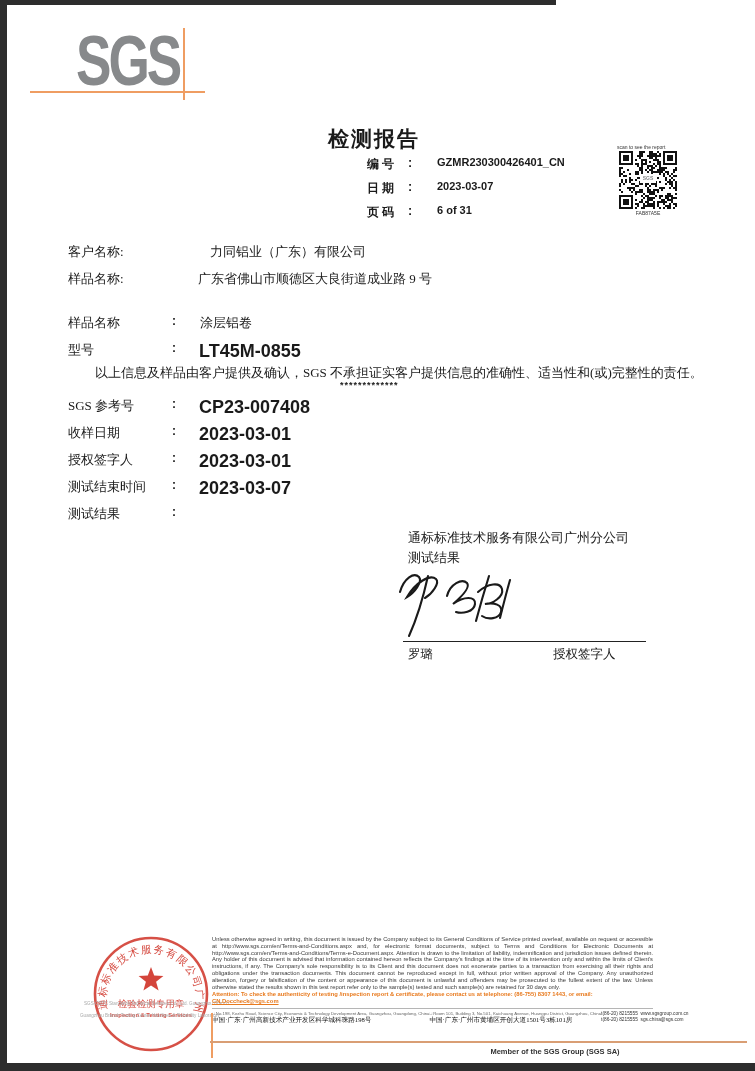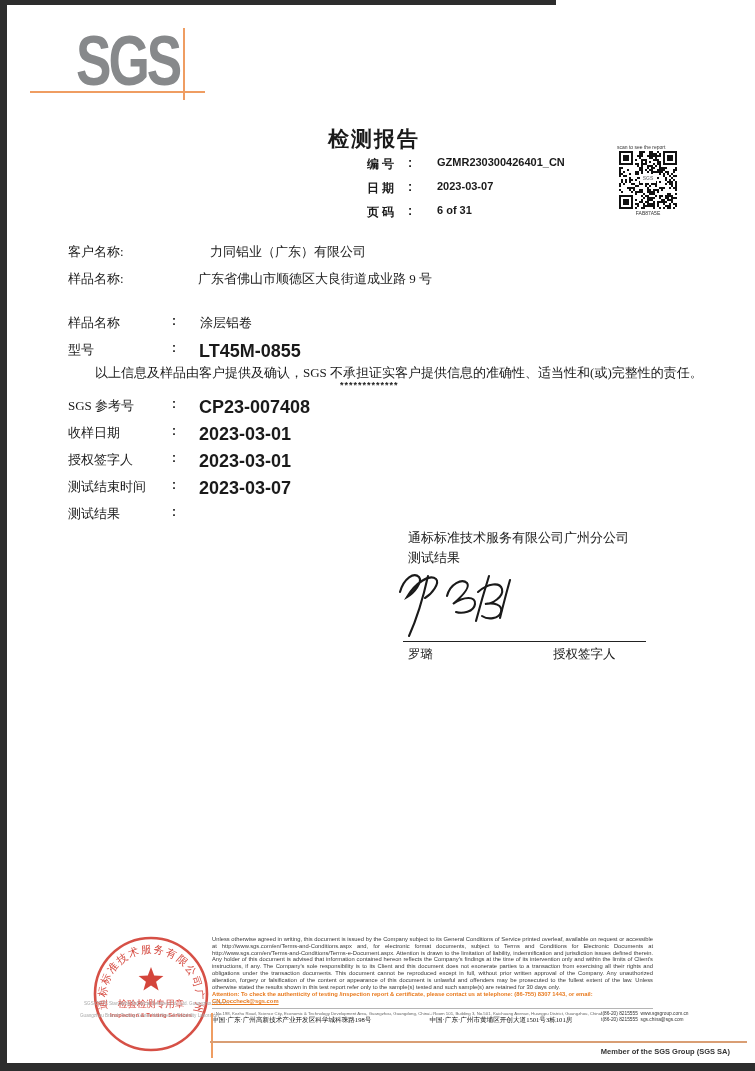--- a/index.html
+++ b/index.html
@@ -28,21 +28,21 @@
   .attention a{color:#e87a1e;}
   .addr{display:flex;border-top:0.5px solid #b5b5b5;margin-top:3px;padding-top:2px;}
   .addr .col1{width:243px;}
   .addr .col2{width:192px;}
   .addr .col3{flex:1;}
   .addr .en{font-size:4.3px;line-height:5.5px;color:#666;white-space:nowrap;overflow:hidden;}
   .addr .cn{font-size:6.6px;line-height:8.5px;color:#111;white-space:nowrap;overflow:hidden;
             font-family:"Liberation Serif",serif;}
   .addr .tel{font-size:4.8px;line-height:5.5px;color:#333;white-space:nowrap;}
   .addr .tel2{font-size:4.8px;line-height:8.5px;color:#333;white-space:nowrap;}
-  .member{font-family:"Liberation Sans",sans-serif;font-weight:bold;font-size:7.5px;color:#333;text-align:right;}
+  .member{font-family:"Liberation Sans",sans-serif;font-weight:bold;font-size:7.5px;color:#333;text-align:center;}
   .overlay-gray{font-family:"Liberation Sans",sans-serif;font-size:4.6px;color:#a9a9a9;white-space:nowrap;}
 </style>
 </head>
 <body>
 
 <div class="page">
 
   <div class="abs strip" style="left:0;top:0;width:556px;height:5px;"></div>
   <div class="abs strip" style="left:0;top:0;width:7px;height:1071px;"></div>
   <div class="abs strip" style="left:0;top:1063px;width:755px;height:8px;"></div>

